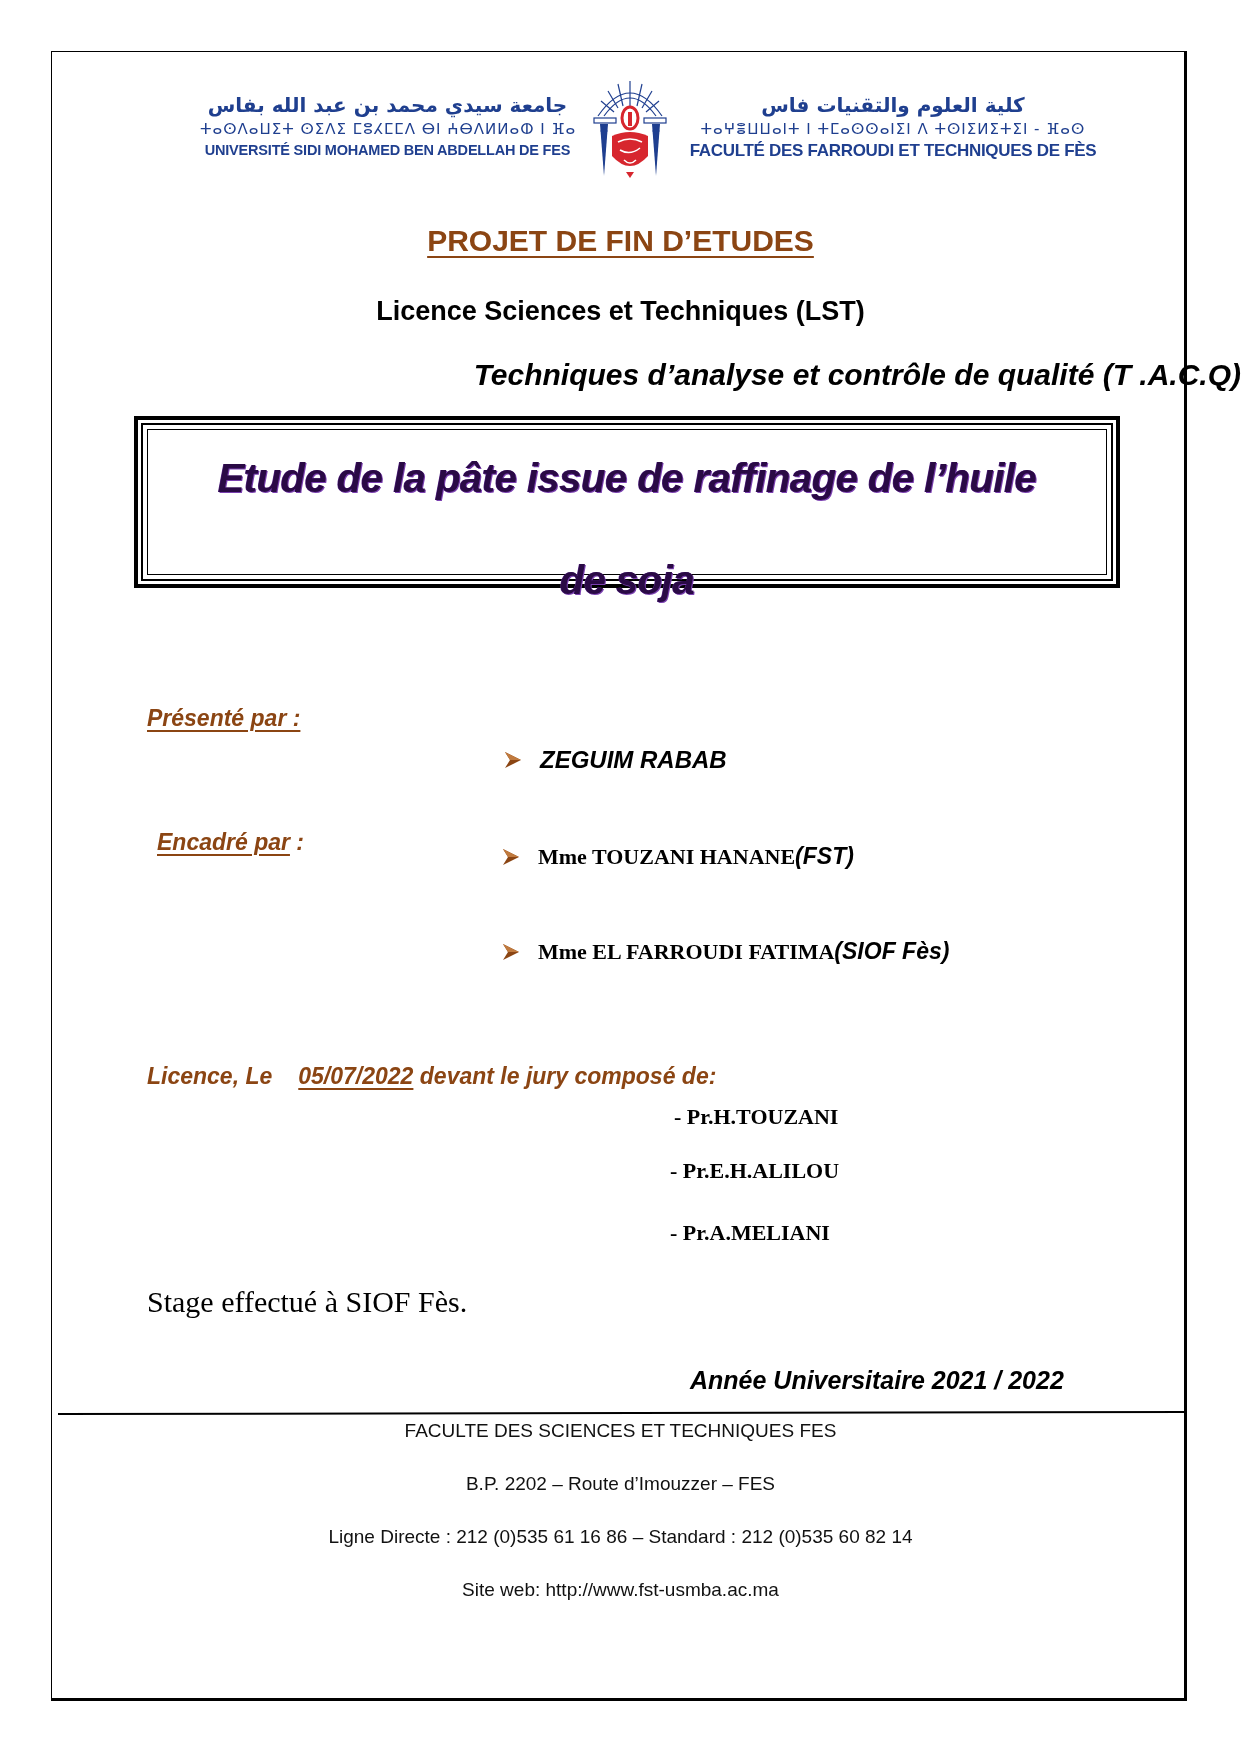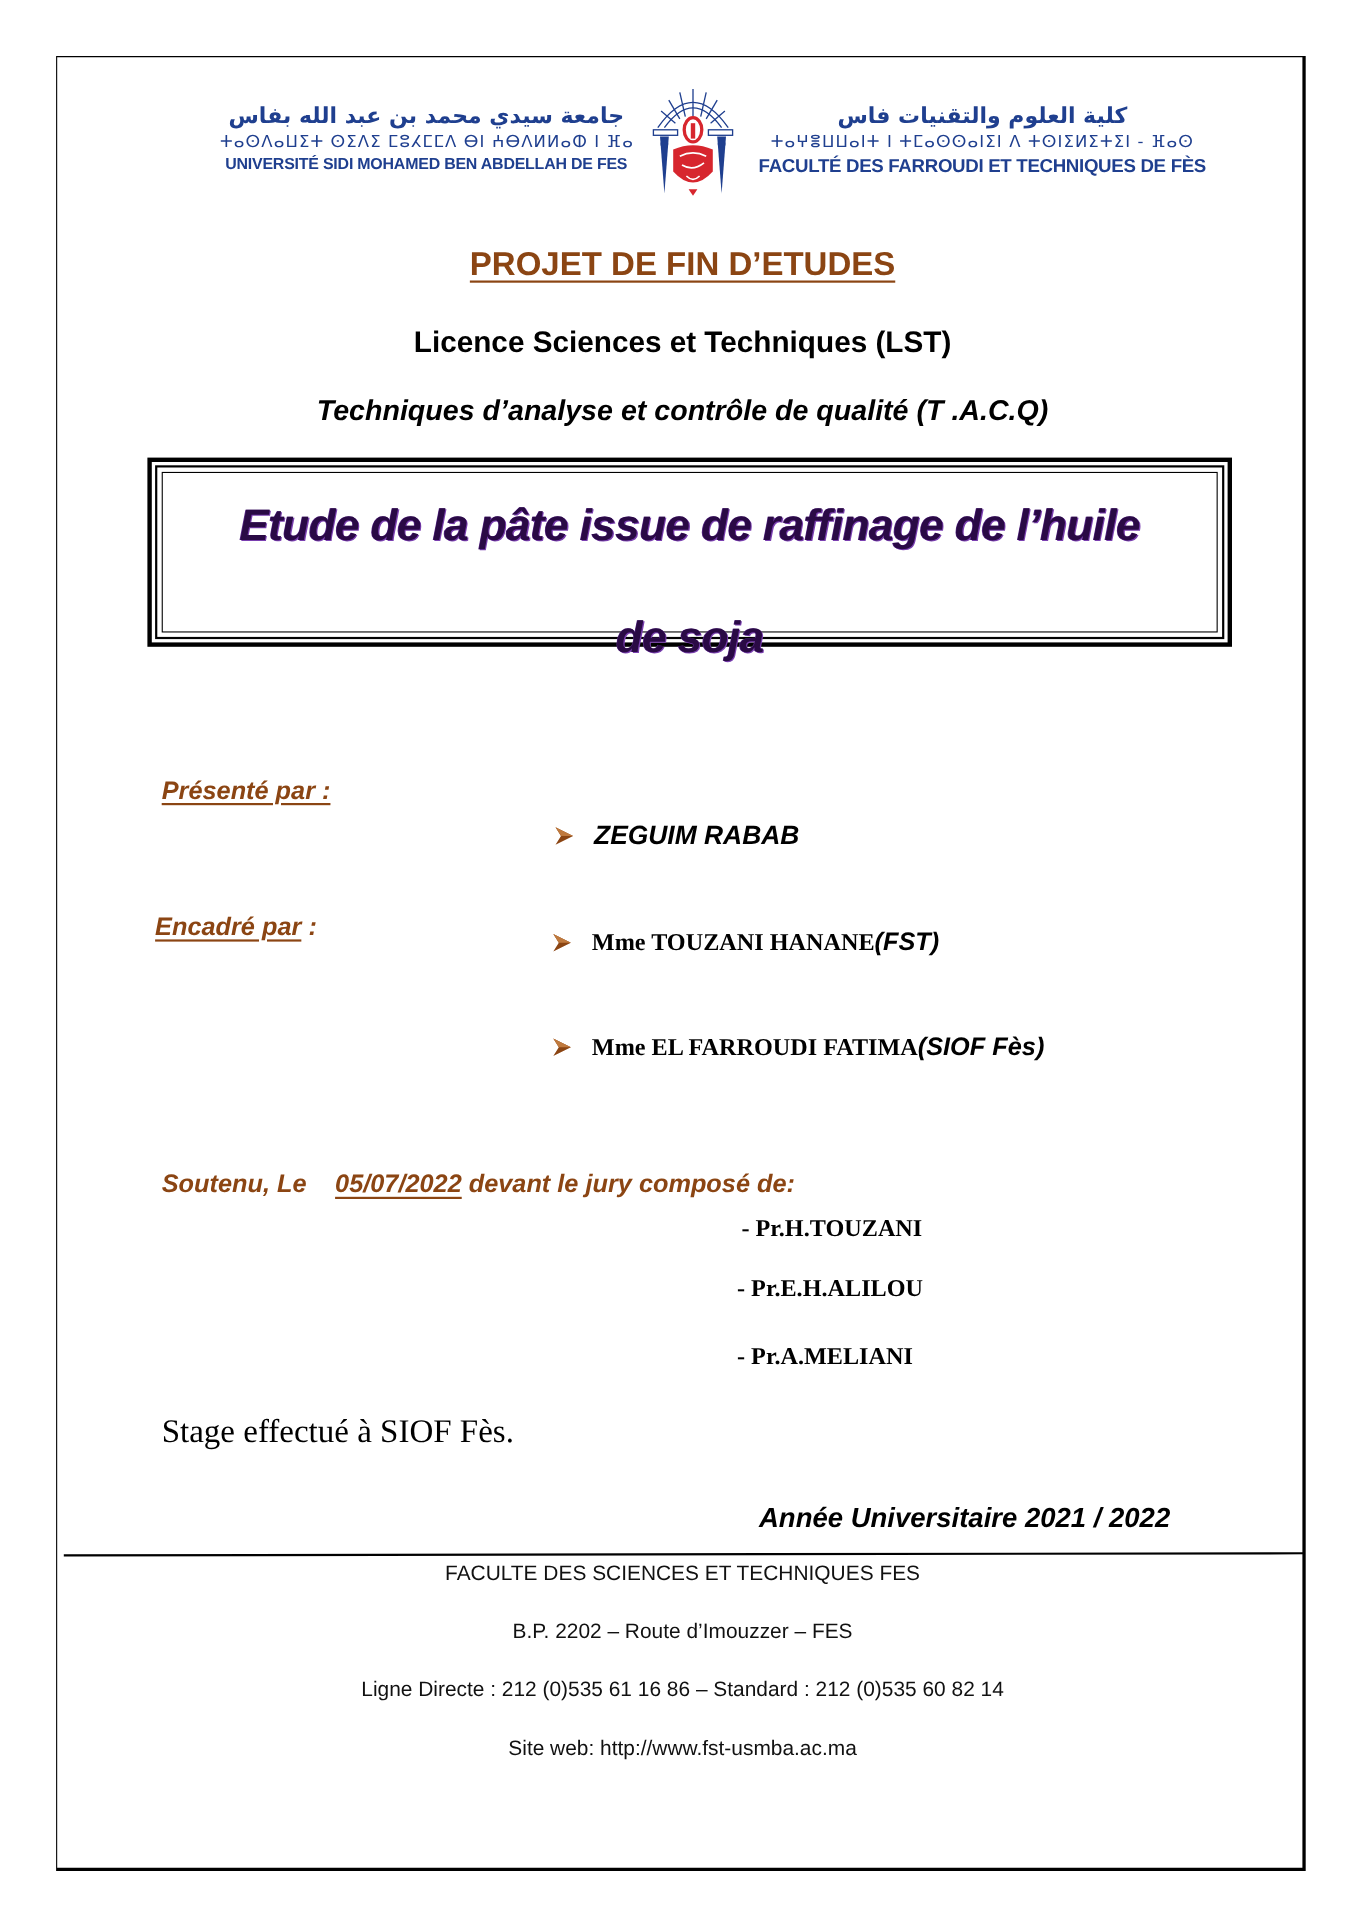--- a/index.html
+++ b/index.html
@@ -86,24 +86,24 @@
     text-decoration-thickness: 2px;
   }
   .licence {
     left: 0; width: 1241px; top: 296px;
     text-align: center;
     font-weight: bold;
     font-size: 27px;
   }
   .speciality {
     left: 0; width: 1241px; top: 358px;
-    text-align: center;
+    text-align: right;
     font-weight: bold;
     font-style: italic;
-    font-size: 26px;
+    font-size: 30px;
   }
 
   
   .title-box-outer {
     left: 134px; top: 416px;
     width: 986px; height: 172px;
     border: 4px solid #000;
     box-sizing: border-box;
   }
   .title-box-mid {
@@ -138,21 +138,21 @@
     font-size: 23px;
     color: #8b4513;
     margin-top: 17px;
   }
   .u {
     text-decoration: underline;
     text-underline-offset: 4px;
     text-decoration-thickness: 2px;
   }
   .presented-label { left: 147px; top: 688px; }
-  .supervised-label { left: 141px; top: 812px; }
+  .supervised-label { left: 157px; top: 812px; }
 
   .bullet-row {
     display: flex; align-items: center;
     white-space: nowrap;
   }
   .arrow-icon {
     width: 18px; height: 18px;
     margin-right: 18px;
     display: inline-block;
   }
@@ -314,21 +314,21 @@
 <div class="abs bullet-row sup-row-2">
   <svg class="arrow-icon" viewBox="0 0 18 18">
     <path d="M1 1 L17 9 L1 17 L6 9 Z" fill="#8b4513"></path>
     <path d="M1 1 L17 9 L6 9 Z" fill="#c07a3e"></path>
   </svg>
   <span class="sup-name">Mme EL FARROUDI FATIMA </span>
     <span class="sup-aff">(SIOF Fès)</span>
 </div>
 
 <div class="abs section-label defense-row">
-  <span>Soutenu, Le</span><span class="gap"></span><span class="u">05/07/2022</span><span> devant le jury composé de:</span>
+  <span>Licence, Le</span><span class="gap"></span><span class="u">05/07/2022</span><span> devant le jury composé de:</span>
 </div>
 <div class="abs jury-item jury-1">- Pr.H.TOUZANI</div>
 <div class="abs jury-item jury-2">- Pr.E.H.ALILOU</div>
 <div class="abs jury-item jury-3">- Pr.A.MELIANI</div>
 
 <div class="abs internship">Stage effectué à SIOF Fès.</div>
 <div class="abs academic-year">Année Universitaire  2021 / 2022</div>
 
 <div class="abs separator"></div>
 

